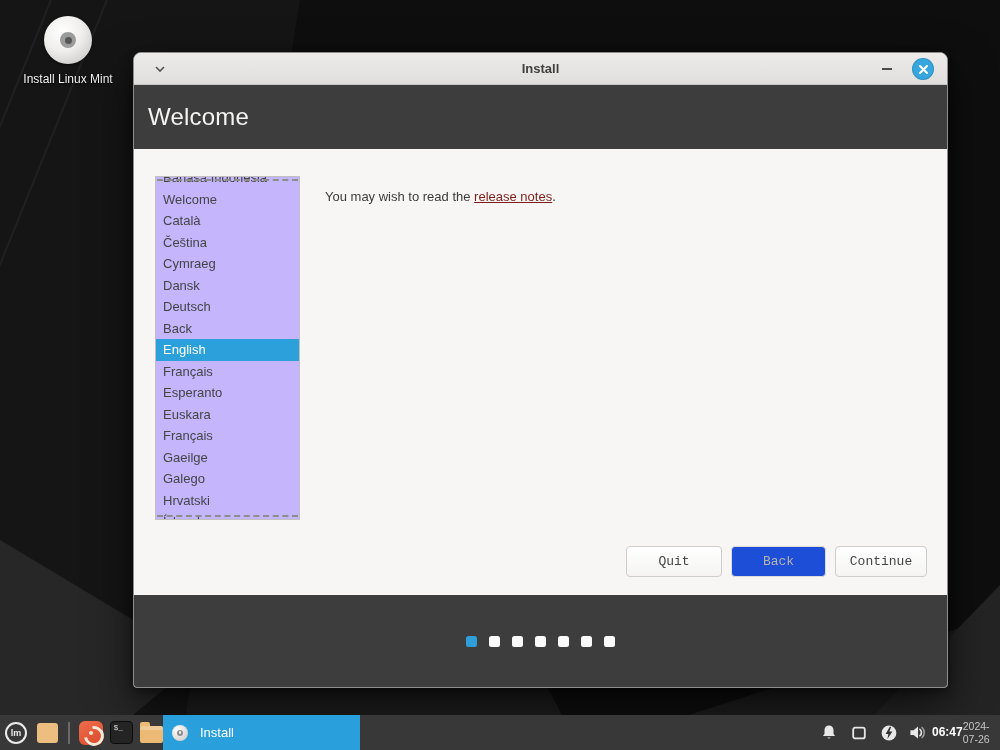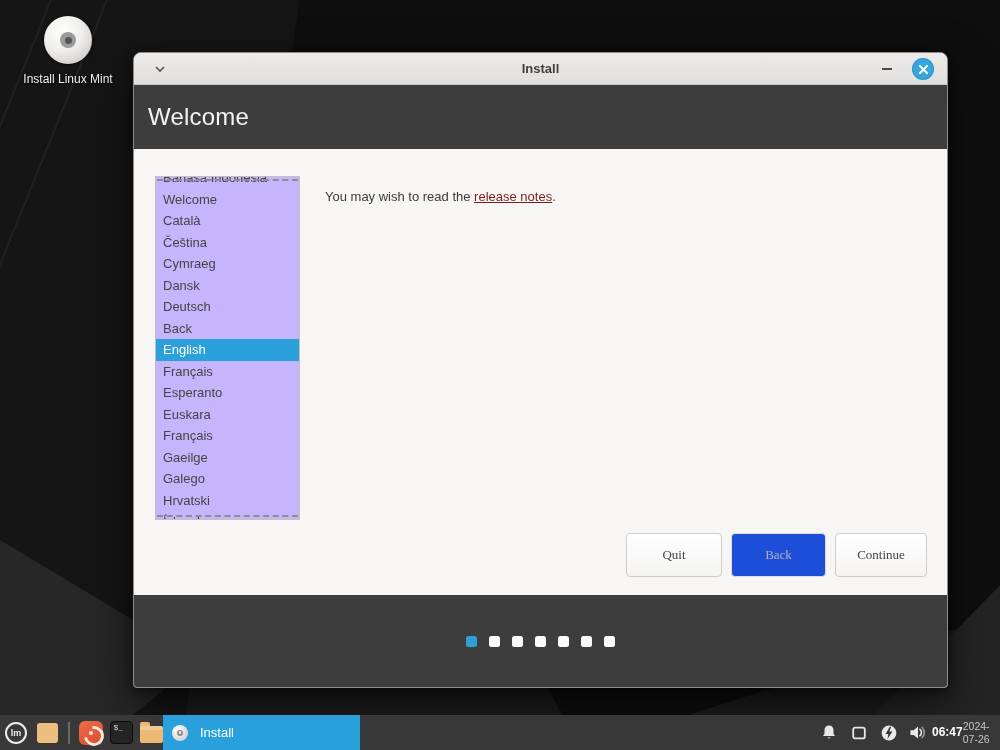--- a/index.html
+++ b/index.html
@@ -66,22 +66,22 @@
   .lang-item { height:21.5px; line-height:21.5px; padding-left:7px; font-size:13px; color:#454545;
                white-space:nowrap; cursor:pointer; }
   .lang-item.selected { background:#2ba0da; color:#ffffff; }
 
   
   .body-text { position:absolute; left:191px; top:40px; font-size:13px; color:#3c3c3c; }
   .body-text a { color:#7f1d1d; text-decoration:underline; cursor:pointer; }
 
   
   .actions { position:absolute; right:20px; bottom:18px; display:flex; gap:9px; }
-  .btn { height:44px; border:1px solid #cfcdcb; border-radius:4px; background:linear-gradient(#ffffff,#f5f4f3);
-         font-family:Liberation Serif, serif; font-size:13px; color:#454545; cursor:pointer;
+  .btn { height:31px; border:1px solid #cfcdcb; border-radius:4px; background:linear-gradient(#ffffff,#f5f4f3);
+         font-family:Liberation Mono, monospace; font-size:13px; color:#454545; cursor:pointer;
          display:flex; align-items:center; justify-content:center; }
   .btn.quit { width:96px; }
   .btn.back { width:95px; color:#b5b3b1; border-color:#dedcda; background:#1d4ed8; cursor:default; }
   .btn.continue { width:92px; }
 
   
   .footer { height:92px; flex:0 0 92px; background:#3d3d3d; display:flex; align-items:center; justify-content:center; }
   .dots { display:flex; gap:12px; }
   .dot { width:11px; height:11px; border-radius:2.5px; background:#fafafa; }
   .dot.active { background:#2e9fd9; }

